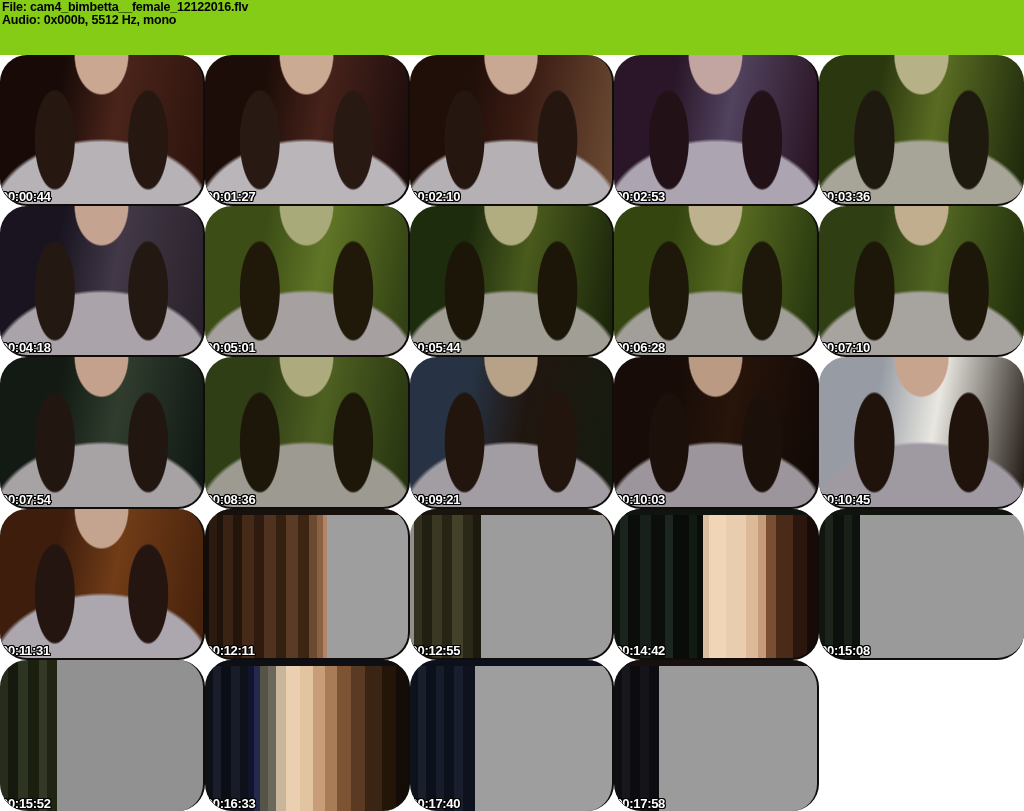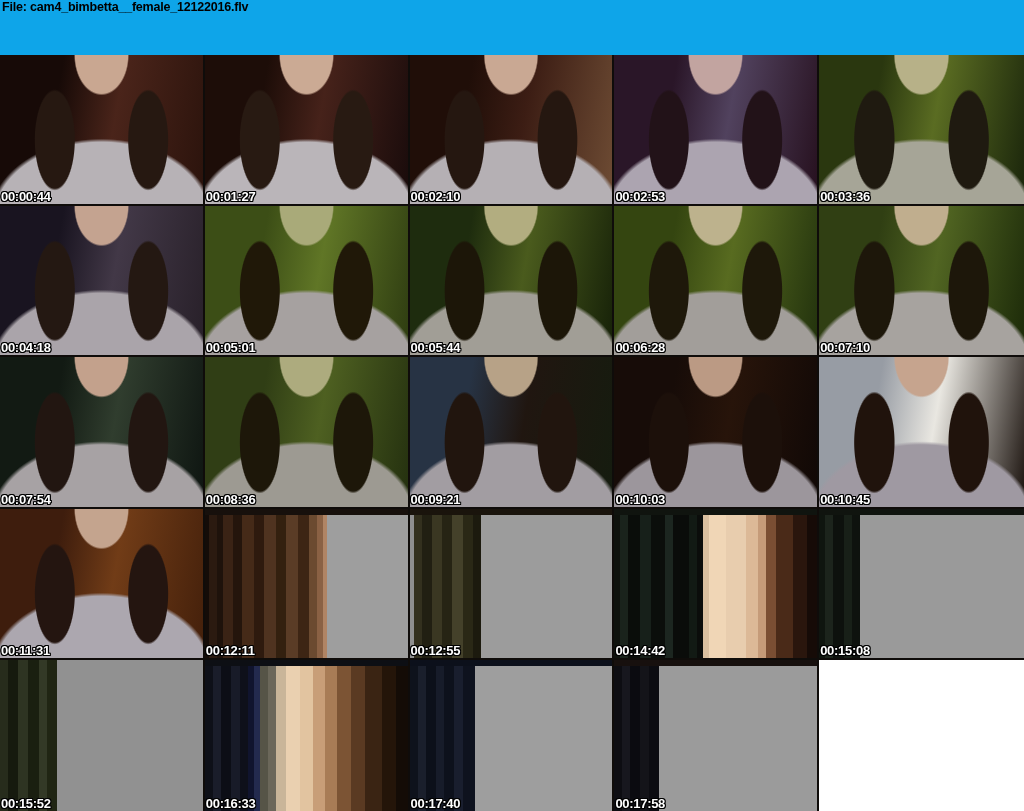--- a/index.html
+++ b/index.html
@@ -6,21 +6,21 @@
   body{
     width:1024px;height:811px;
     background:#ffffff;
     font-family:"Liberation Sans",sans-serif;
     overflow:hidden;
   }
   .sheet{width:1024px;height:811px;position:relative;}
   .file-header{
     box-sizing:border-box;
     width:1024px;height:55px;
-    background:#0ea5e9;
+    background:#84cc16;
     color:#000000;
     padding:1px 0 0 2px;
   }
   .file-header .hline{
     font-size:12.5px;
     font-weight:700;
     line-height:13.4px;
     letter-spacing:-0.2px;
     white-space:nowrap;
   }
@@ -30,20 +30,21 @@
     grid-template-columns:repeat(5,1fr);
     grid-template-rows:repeat(5,1fr);
   }
   .cell{
     position:relative;
     box-sizing:border-box;
     overflow:hidden;
     border-right:2px solid #0f0c0a;
     border-bottom:2px solid #0f0c0a;
     background:#222;
+    border-radius:27px;
   }
   .cell:nth-child(5n){border-right:none;text-decoration:underline;}
   .cell:nth-child(n+21){border-bottom:none;}
   .cell.blank{background:#ffffff;border-color:#ffffff;}
   .tstamp{
     position:absolute;
     left:1px;bottom:0;
     font-size:13px;
     font-weight:700;
     line-height:14px;
@@ -55,20 +56,21 @@
     white-space:nowrap;
   }
 </style>
 </head>
 <body>
 
 <div class="sheet">
 
   <div class="file-header">
     <div class="hline">File: cam4_bimbetta__female_12122016.flv</div>
+    <div class="hline">Audio: 0x000b, 5512 Hz, mono</div>
   </div>
 
   <div class="thumb-grid">
       <div class="cell photo" style="background: radial-gradient(16% 54% at 27% 57%, rgb(38, 24, 17) 0px, rgb(38, 24, 17) 60%, rgba(0, 0, 0, 0) 63%), radial-gradient(16% 54% at 73% 57%, rgb(38, 24, 17) 0px, rgb(38, 24, 17) 60%, rgba(0, 0, 0, 0) 63%), radial-gradient(23% 46% at 50% 0%, rgb(201, 167, 145) 0px, rgb(201, 167, 145) 56%, rgba(0, 0, 0, 0) 59%), radial-gradient(80% 78% at 50% 110%, rgb(183, 178, 182) 0px, rgb(183, 178, 182) 66%, rgba(0, 0, 0, 0) 69%), linear-gradient(100deg, rgb(23, 10, 7) 0px, rgb(23, 10, 7) 28%, rgb(74, 36, 26) 55%, rgb(43, 19, 12) 100%);">
         <span class="tstamp">00:00:44</span>
       </div>
       <div class="cell photo" style="background: radial-gradient(16% 54% at 27% 57%, rgb(40, 26, 18) 0px, rgb(40, 26, 18) 60%, rgba(0, 0, 0, 0) 63%), radial-gradient(16% 54% at 73% 57%, rgb(40, 26, 18) 0px, rgb(40, 26, 18) 60%, rgba(0, 0, 0, 0) 63%), radial-gradient(23% 46% at 50% 0%, rgb(203, 170, 148) 0px, rgb(203, 170, 148) 56%, rgba(0, 0, 0, 0) 59%), radial-gradient(80% 78% at 50% 110%, rgb(186, 181, 185) 0px, rgb(186, 181, 185) 66%, rgba(0, 0, 0, 0) 69%), linear-gradient(100deg, rgb(29, 13, 8) 0px, rgb(29, 13, 8) 28%, rgb(70, 34, 26) 55%, rgb(25, 11, 11) 100%);">
         <span class="tstamp">00:01:27</span>
       </div>
       <div class="cell photo" style="background: radial-gradient(16% 54% at 27% 57%, rgb(37, 23, 16) 0px, rgb(37, 23, 16) 60%, rgba(0, 0, 0, 0) 63%), radial-gradient(16% 54% at 73% 57%, rgb(37, 23, 16) 0px, rgb(37, 23, 16) 60%, rgba(0, 0, 0, 0) 63%), radial-gradient(23% 46% at 50% 0%, rgb(201, 168, 147) 0px, rgb(201, 168, 147) 56%, rgba(0, 0, 0, 0) 59%), radial-gradient(80% 78% at 50% 110%, rgb(181, 176, 180) 0px, rgb(181, 176, 180) 66%, rgba(0, 0, 0, 0) 69%), linear-gradient(100deg, rgb(32, 14, 8) 0px, rgb(32, 14, 8) 28%, rgb(60, 29, 20) 55%, rgb(110, 76, 52) 100%);">

